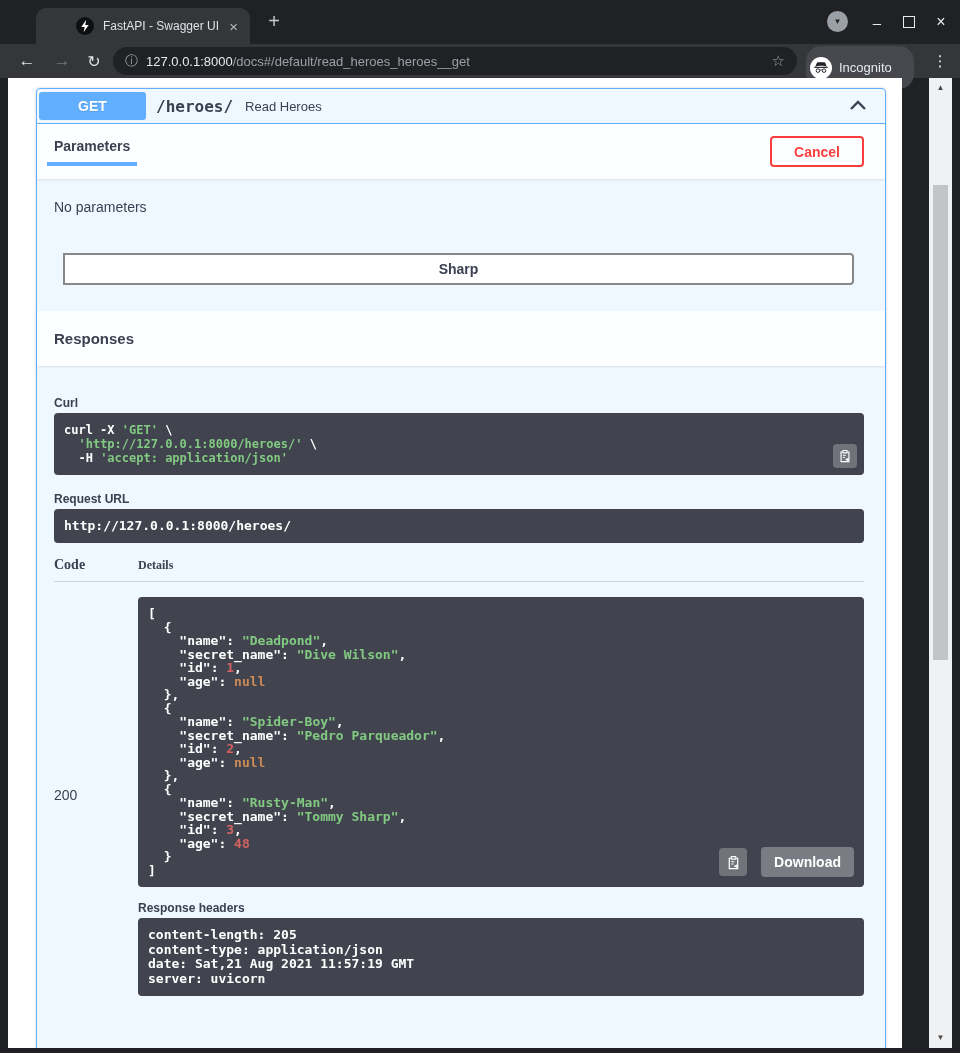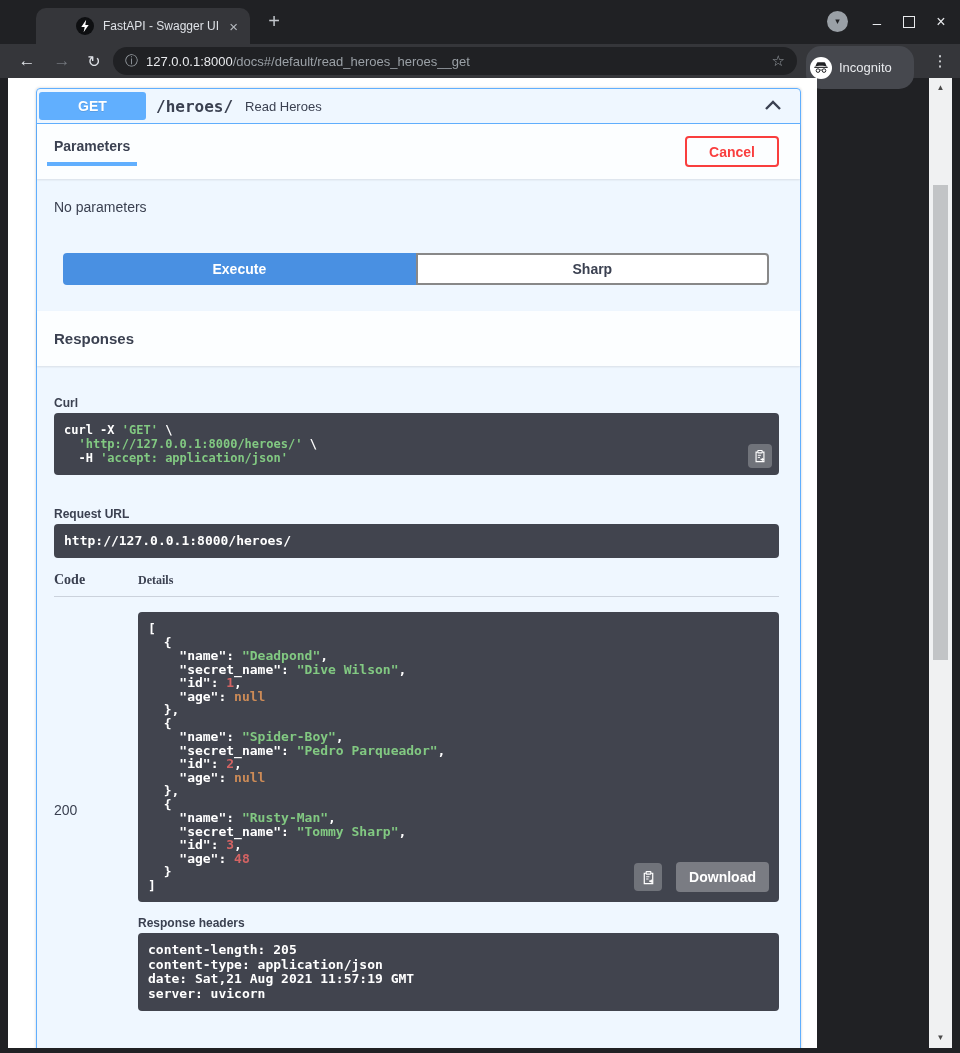--- a/index.html
+++ b/index.html
@@ -42,21 +42,21 @@
   .star{color:#9aa0a6;font-size:15px;margin-left:8px;}
   .incog{position:absolute;left:806px;top:2px;width:108px;height:43px;border-radius:15px;
        background:#46484e;display:flex;align-items:center;padding:0 8px 0 4px;box-sizing:border-box;}
   .incog-circle{width:22px;height:22px;border-radius:50%;background:#fff;display:flex;
        align-items:center;justify-content:center;margin-right:7px;flex:0 0 22px;}
   .incog-label{color:#e8eaed;font-size:13px;}
   .menu-dots{position:absolute;left:927px;top:0;height:34px;width:26px;display:flex;
        align-items:center;justify-content:center;color:#e8eaed;font-size:15px;}
 
   
-  .page{position:absolute;left:8px;top:78px;width:809px;height:970px;background:#fff;
+  .page{position:absolute;left:8px;top:78px;width:894px;height:970px;background:#fff;
        overflow:hidden;}
   .opblock{margin:10px 16px 0 28px;border:1px solid #61affe;border-radius:4px;
        background:rgba(97,175,254,.1);box-shadow:0 0 3px rgba(0,0,0,.19);padding-bottom:60px;}
   .summary{display:flex;align-items:center;padding:3px 14px 3px 2px;
        border-bottom:1px solid #61affe;}
   .method{background:#61affe;color:#fff;font-weight:700;font-size:14px;width:107px;
        text-align:center;padding:6px 0;border-radius:3px;text-shadow:0 1px 0 rgba(0,0,0,.1);}
   .path{font-family:"DejaVu Sans Mono",monospace;font-weight:700;font-size:16px;
        color:#3b4151;margin-left:10px;}
   .summary-text{font-size:13px;color:#3b4151;margin-left:12px;flex:1;}
@@ -84,21 +84,21 @@
   .block-label{font-size:12px;font-weight:700;color:#3b4151;}
   .curl-label{margin-top:30px;}
   pre.code{background:#41444e;border-radius:4px;color:#fff;
        font-family:"DejaVu Sans Mono",monospace;font-weight:700;margin:3px 0 0;padding:10px;
        position:relative;overflow:hidden;white-space:pre;}
   .curl-code{font-size:12px;line-height:14px;height:42px;}
   .copy-sq{position:absolute;width:24px;height:24px;background:rgba(255,255,255,.25);
        border:none;border-radius:4px;display:flex;align-items:center;justify-content:center;
        padding:0;cursor:pointer;}
   .curl-copy{right:7px;bottom:7px;}
-  .requrl-label{margin-top:32px;}
+  .requrl-label{margin-top:17px;}
   .requrl-code{font-size:13px;line-height:14px;padding:8px 10px;}
   .server-label{margin-top:14px;}
 
   .resp-thead{display:flex;align-items:flex-end;margin-top:14px;padding-bottom:8px;
        border-bottom:1px solid rgba(59,65,81,.2);font-family:Liberation Serif, serif;}
   .col-code{width:84px;font-size:14px;font-weight:700;color:#3b4151;}
   .col-details{font-size:12px;font-weight:700;color:#3b4151;}
   .resp-row{display:flex;padding-top:12px;align-items:center;}
   .row-code{width:84px;font-size:14px;color:#3b4151;}
   .row-details{flex:1;}
@@ -186,21 +186,20 @@
     </div>
 
     <div class="sec-header">
       <div class="param-tab">Parameters</div>
       <button class="cancel-btn">Cancel</button>
     </div>
 
     <div class="no-params">No parameters</div>
 
     <div class="exec-row">
-      <button class="execute-btn">Execute</button>
       <button class="clear-btn">Sharp</button>
     </div>
 
     <div class="responses-header">
       <span>Responses</span>
     </div>
 
     <div class="resp-wrap">
       <div class="block-label curl-label">Curl</div>
       <pre class="code curl-code mono" id="curl-code"><span class="tok-plain">curl -X </span><span class="tok-string">'GET'</span><span class="tok-plain"> \</span>

